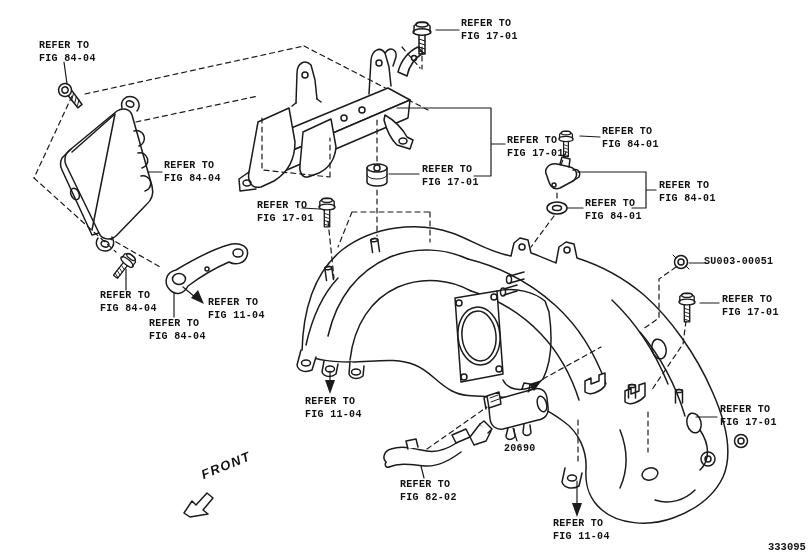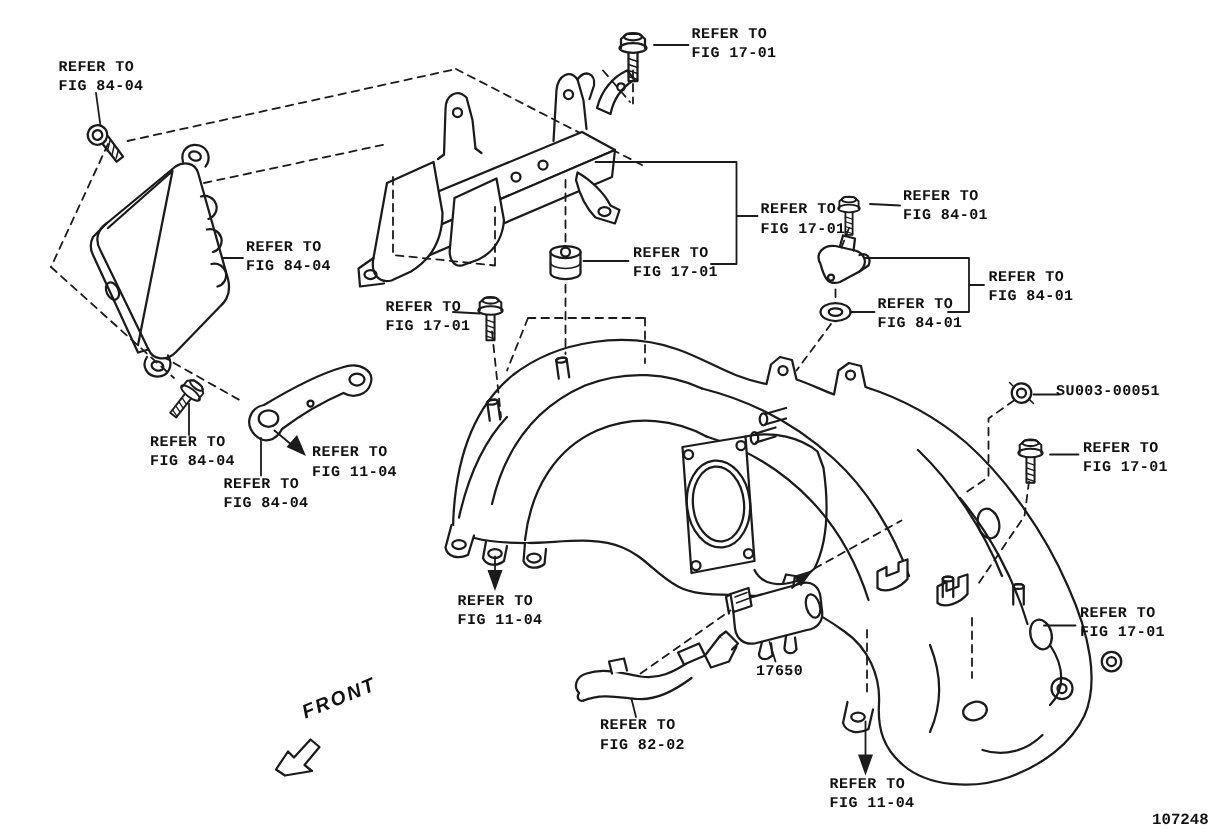--- a/index.html
+++ b/index.html
@@ -282,24 +282,24 @@
 FIG 84-04</div>
 <div class="lbl" style="left:208px;top:297px">REFER TO
 FIG 11-04</div>
 <div class="lbl" style="left:149px;top:318px">REFER TO
 FIG 84-04</div>
 <div class="lbl" style="left:704px;top:256px">SU003-00051</div>
 <div class="lbl" style="left:722px;top:294px">REFER TO
 FIG 17-01</div>
 <div class="lbl" style="left:305px;top:396px">REFER TO
 FIG 11-04</div>
-<div class="lbl" style="left:504px;top:443px">17650</div>
+<div class="lbl" style="left:504px;top:443px">20690</div>
 <div class="lbl" style="left:400px;top:479px">REFER TO
 FIG 82-02</div>
 <div class="lbl" style="left:720px;top:404px">REFER TO
 FIG 17-01</div>
 <div class="lbl" style="left:553px;top:518px">REFER TO
 FIG 11-04</div>
 
 <div class="front-lbl">FRONT</div>
-<div class="fig-num">107248</div>
+<div class="fig-num">333095</div>
 
 </div>
 
 </body></html>

